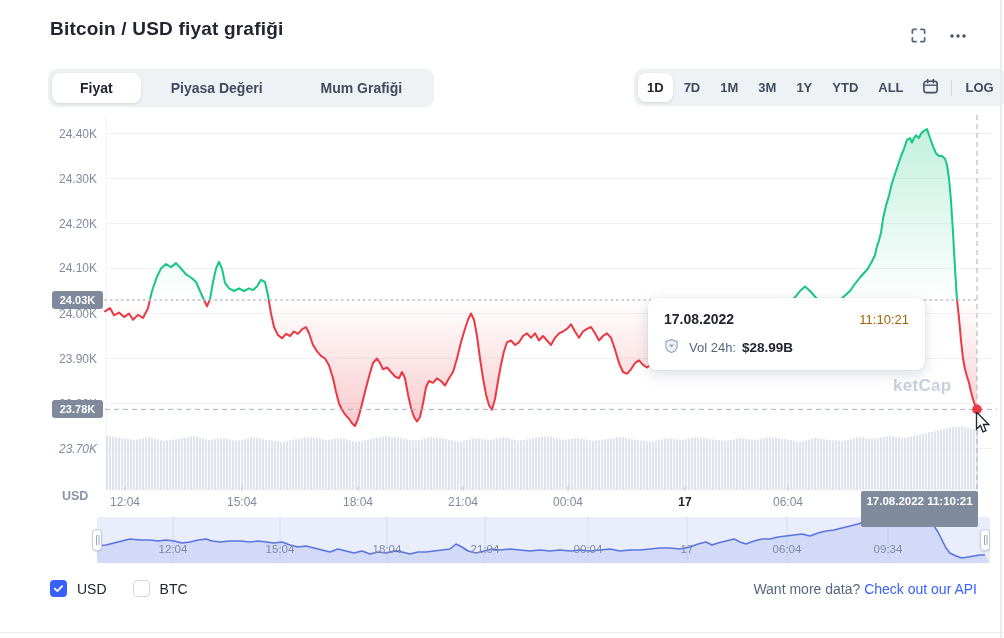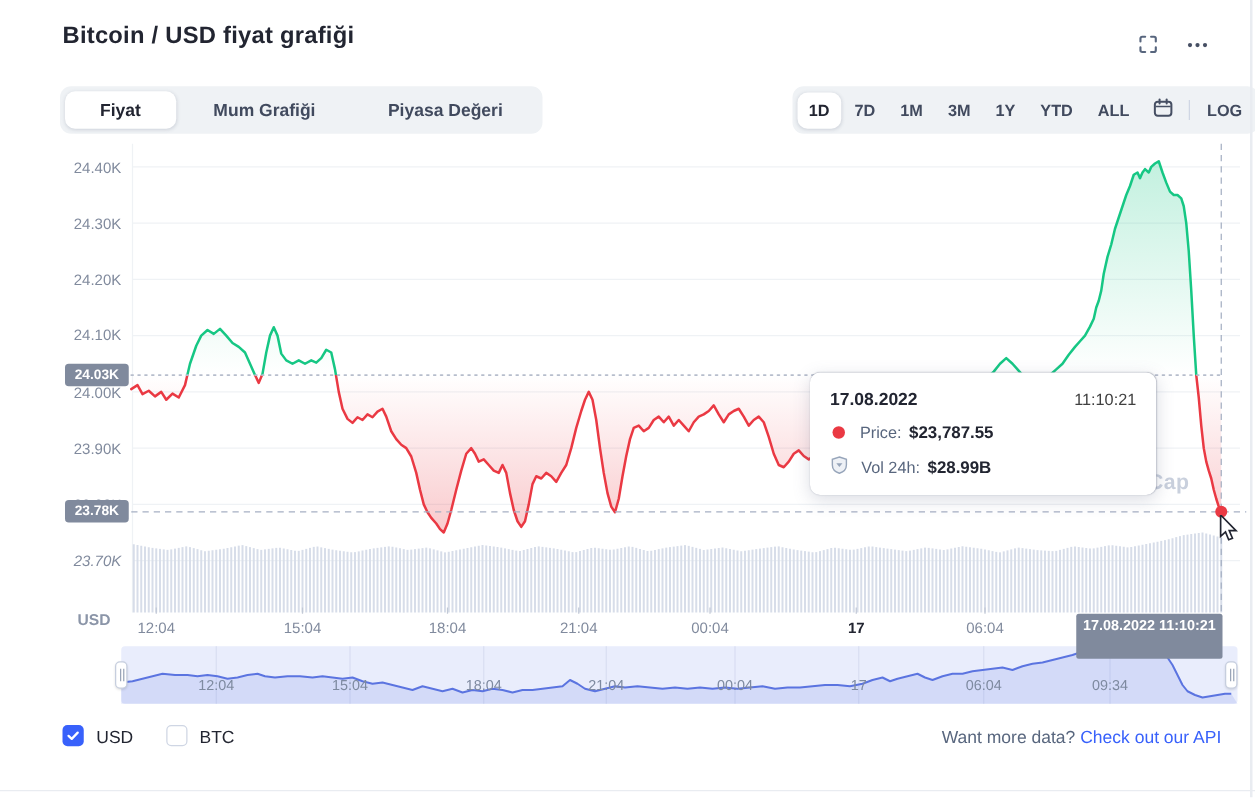--- a/index.html
+++ b/index.html
@@ -39,21 +39,21 @@
   .xbadge{left:861px;top:491px;width:117px;height:36px;background:#808a9d;color:#fff;
           font-size:11.5px;font-weight:700;line-height:20px;text-align:center;
           border-radius:2px;z-index:4;}
 
   
   .tooltip{left:648px;top:298px;width:277px;background:#fff;border-radius:8px;
            box-shadow:0 0 1px rgba(50,60,90,.35),0 4px 14px rgba(90,100,130,.22);
            padding:13px 16px 13px;z-index:6;box-sizing:border-box;}
   .tt-head{display:flex;justify-content:space-between;align-items:baseline;}
   .tt-date{font-size:14px;font-weight:600;color:#222531;}
-  .tt-time{font-size:13px;color:#404040;}
+  .tt-time{font-size:13px;color:#a16207;}
   .tt-row{display:flex;align-items:center;margin-top:11px;font-size:13px;}
   .tt-dot{width:10px;height:10px;border-radius:50%;background:#ea3943;
           margin:0 12px 0 2px;flex:none;}
   .tt-shield{margin:0 10px 0 0;flex:none;}
   .tt-label{color:#58667e;margin-right:6px;}
   .tt-value{font-weight:700;color:#222531;font-size:13.5px;}
 
   .watermark{left:893px;top:376px;font-size:17px;font-weight:700;
              color:rgba(165,177,198,.6);z-index:5;letter-spacing:.3px;}
 
@@ -100,22 +100,22 @@
   <div class="abs hdr-icon dots">
     <svg width="20" height="17" viewBox="0 0 20 17">
       <circle cx="4" cy="9" r="1.7" fill="#464f63"></circle>
         <circle cx="10" cy="9" r="1.7" fill="#464f63"></circle>
         <circle cx="16" cy="9" r="1.7" fill="#464f63"></circle>
     </svg>
   </div>
 
   <div class="abs pill tabs-pill">
     <span class="pill-item active">Fiyat</span>
+    <span class="pill-item">Piyasa Değeri</span>
     <span class="pill-item">Mum Grafiği</span>
-    <span class="pill-item">Piyasa Değeri</span>
   </div>
 
   <div class="abs pill range-pill" id="range-pill">
       <span class="pill-item active">1D</span>
       <span class="pill-item">7D</span>
       <span class="pill-item">1M</span>
       <span class="pill-item">3M</span>
       <span class="pill-item">1Y</span>
       <span class="pill-item">YTD</span>
       <span class="pill-item">ALL</span>
@@ -499,25 +499,20 @@
   <div class="abs xbadge">17.08.2022 11:10:21</div>
 
   <div class="abs watermark">ketCap</div>
 
   <div class="abs tooltip">
     <div class="tt-head">
       <span class="tt-date">17.08.2022</span>
       <span class="tt-time">11:10:21</span>
     </div>
     <div class="tt-row">
-      <span class="tt-dot"></span>
-      <span class="tt-label">Price:</span>
-      <span class="tt-value">$23,787.55</span>
-    </div>
-    <div class="tt-row">
       <span class="tt-shield">
         <svg width="15" height="16" viewBox="0 0 16 16">
           <path d="M8 1.2 L14 3.2 V8 C14 11.8 11.3 14 8 15 C4.7 14 2 11.8 2 8 V3.2 Z" fill="#eef1f6" stroke="#97a5ba" stroke-width="1.2"></path>
           <path d="M5.4 6.4 H10.6 L8 9.6 Z" fill="#97a5ba"></path>
         </svg>
       </span>
       <span class="tt-label">Vol 24h:</span>
       <span class="tt-value">$28.99B</span>
     </div>
   </div>

